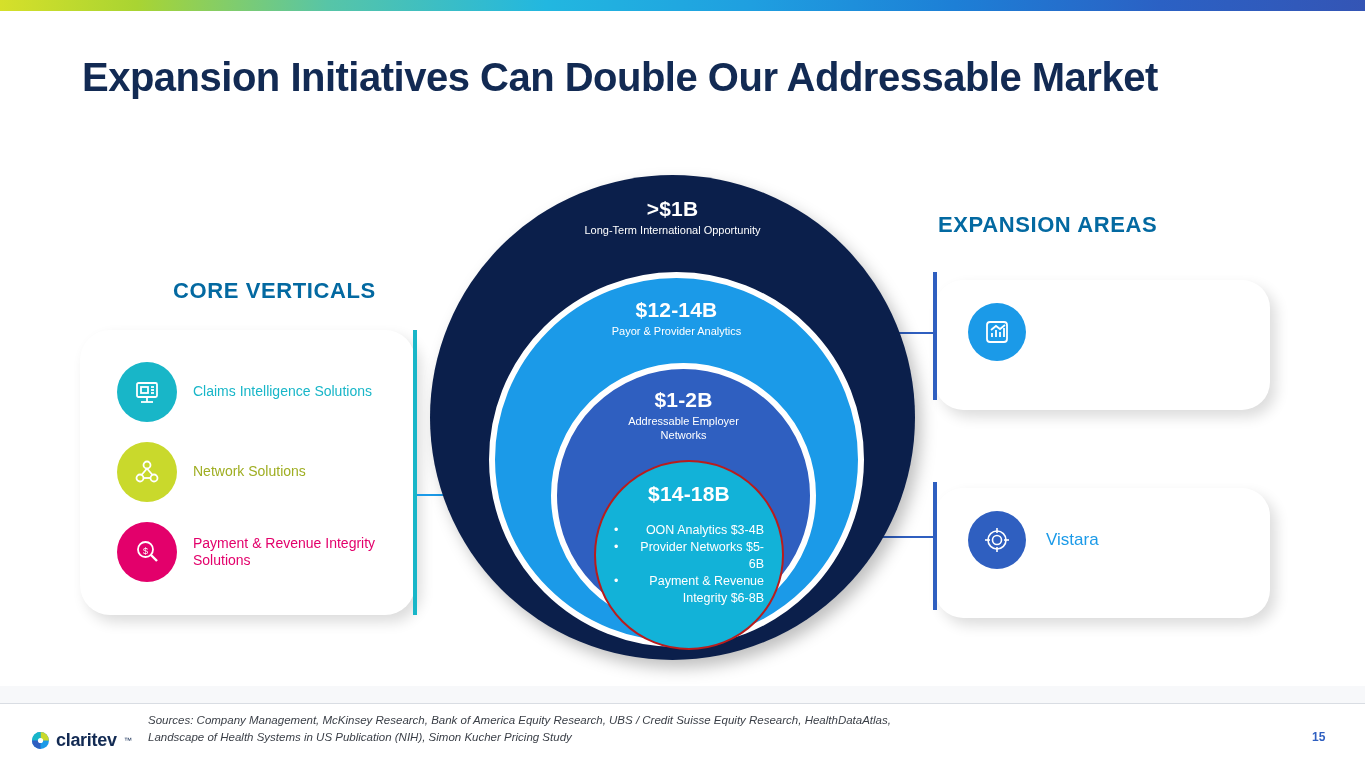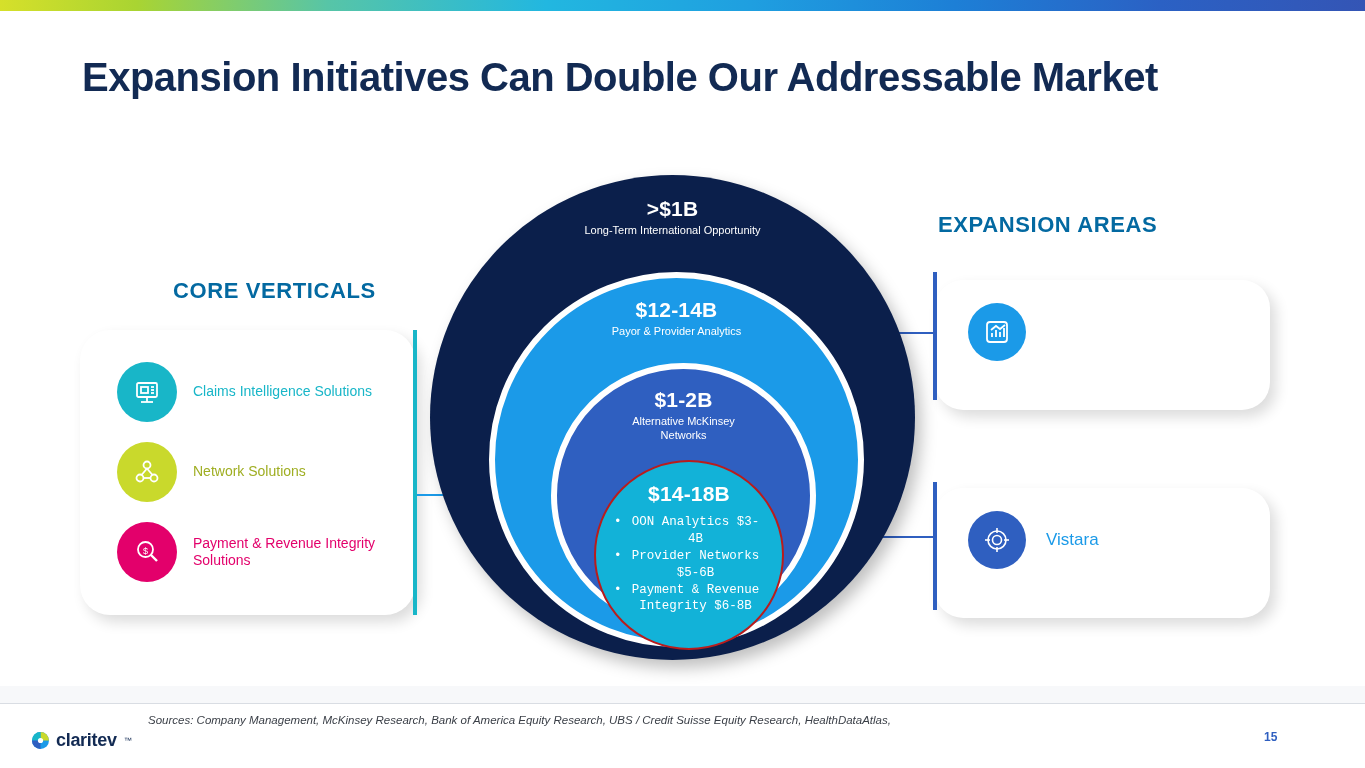--- a/index.html
+++ b/index.html
@@ -124,26 +124,25 @@
     line-height: 1.3;
     margin-top: 2px;
   }
   #circle-outer .c-amount { margin-top: 22px; }
   #circle-2 .c-amount { margin-top: 20px; }
   #circle-3 .c-amount { margin-top: 19px; }
   #circle-4 .c-amount { margin-top: 20px; }
 
   .c-bullets {
     list-style: none;
-    margin: 8px auto 0;
+    margin: 16px auto 0;
     width: 150px;
-    text-align: center;
+    text-align: right;
     font-size: 12.5px;
     line-height: 1.35;
-    font-family: Liberation Mono, monospace;
   }
   .c-bullets li {
     position: relative;
     padding-left: 13px;
   }
   .c-bullets li:before {
     content: "\2022";
     position: absolute; left: 0; top: 0;
   }
 
@@ -223,21 +222,21 @@
     width: 17px; height: 17px;
     position: relative;
   }
   .logo-text {
     font-size: 18px; font-weight: bold;
     color: #122a53; letter-spacing: -0.3px;
   }
   .logo-tm { font-size: 8px; color:#122a53; vertical-align: super; }
   .page-num {
     position: absolute;
-    left: 1264px; top: 730px;
+    left: 1312px; top: 730px;
     font-size: 12px;
     font-weight: bold;
     color: #2f5fc0;
   }
   .bg-strip {
     position: absolute; left: 0; top: 686px;
     width: 1365px; height: 18px;
     background: #f7f8fa;
   }
 </style>
@@ -305,21 +304,21 @@
     <div class="c-sub">Long-Term International Opportunity</div>
   </div>
 
   <div class="circle" id="circle-2">
     <div class="c-amount">$12-14B</div>
     <div class="c-sub">Payor &amp; Provider Analytics</div>
   </div>
 
   <div class="circle" id="circle-3">
     <div class="c-amount">$1-2B</div>
-    <div class="c-sub" style="width:150px;margin:2px auto 0;">Alternative McKinsey Networks</div>
+    <div class="c-sub" style="width:150px;margin:2px auto 0;">Addressable Employer Networks</div>
   </div>
 
   <div class="circle" id="circle-4">
     <div class="c-amount">$14-18B</div>
     <ul class="c-bullets">
       <li>OON Analytics $3-4B</li>
       <li>Provider Networks $5-6B</li>
       <li>Payment &amp; Revenue Integrity $6-8B</li>
     </ul>
   </div>
@@ -354,20 +353,21 @@
     </div>
     <div class="right-label">Vistara</div>
   </div>
 
   <div class="bg-strip"></div>
   <div class="footer-rule"></div>
   <div class="footer-band"></div>
 
   <div class="sources">
     <div>Sources: Company Management, McKinsey Research, Bank of America Equity Research, UBS / Credit Suisse Equity Research, HealthDataAtlas,</div>
+    <div>Landscape of Health Systems in US Publication (NIH), Simon Kucher Pricing Study</div>
   </div>
 
   <div class="logo">
     <div class="logo-mark">
       <svg width="17" height="17" viewBox="0 0 17 17">
         <circle cx="8.5" cy="8.5" r="8.5" fill="#1b9ae8"></circle>
         <path d="M8.5 0 A8.5 8.5 0 0 1 17 8.5 L8.5 8.5 Z" fill="#c9d92c"></path>
         <path d="M0 8.5 A8.5 8.5 0 0 1 8.5 0 L8.5 8.5 Z" fill="#18b6c8"></path>
         <path d="M8.5 17 A8.5 8.5 0 0 1 0 8.5 L8.5 8.5 Z" fill="#2f5fc0"></path>
         <circle cx="8.5" cy="8.5" r="2.6" fill="#ffffff"></circle>

